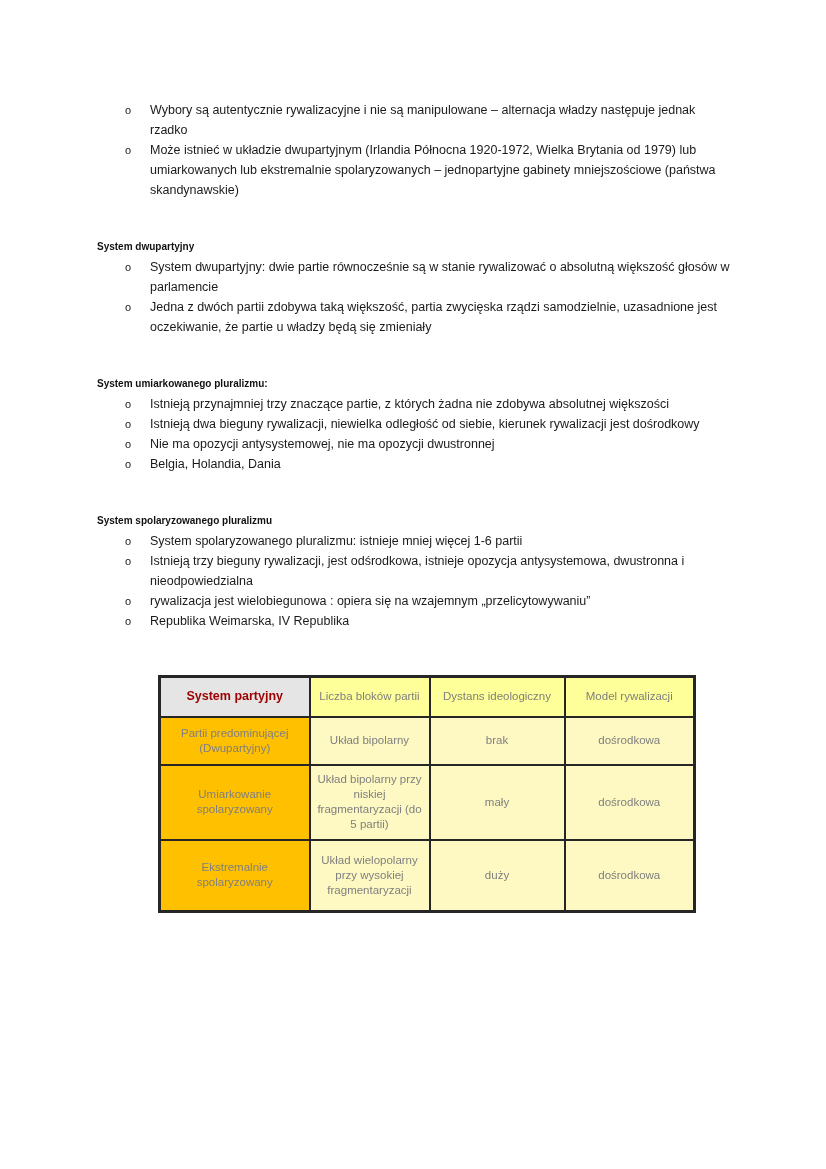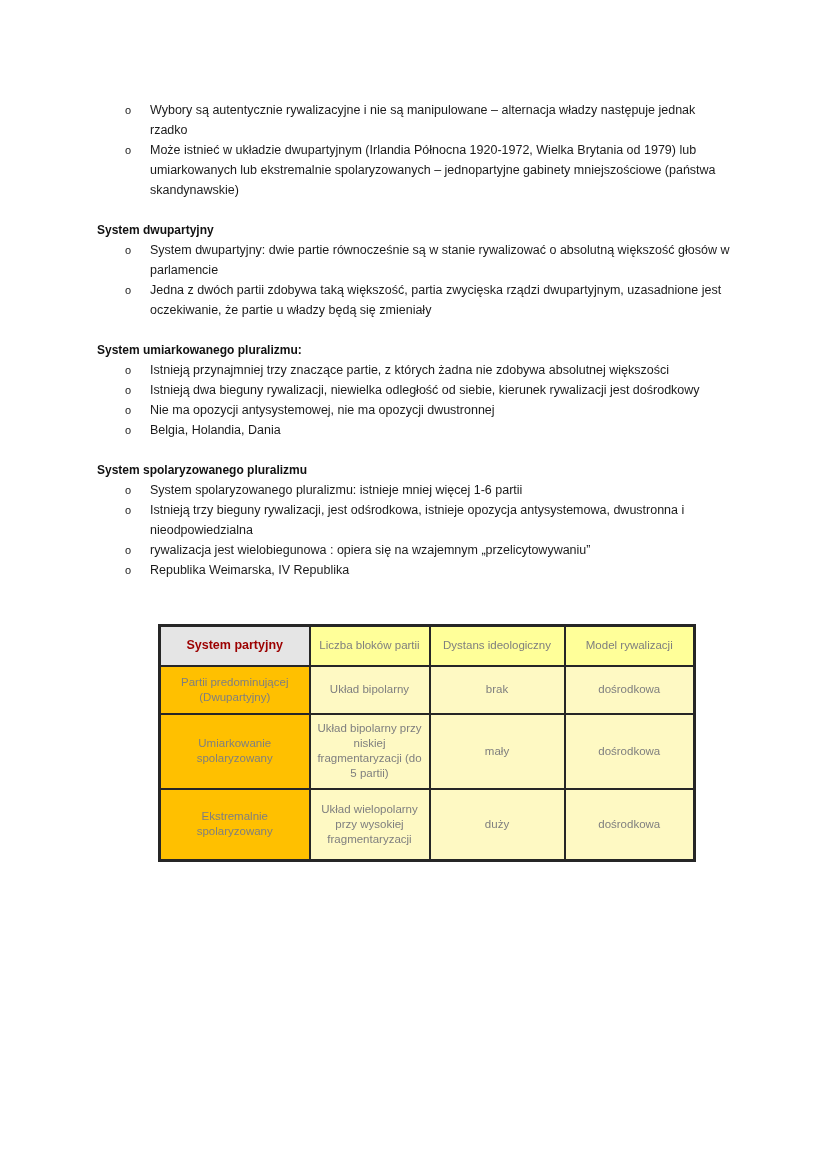--- a/index.html
+++ b/index.html
@@ -18,22 +18,22 @@
     position:relative;
     padding-left:53px;
     font-size:12.5px;line-height:20px;
     color:#1a1a1a;
   }
   li.bullet .bm{
     position:absolute;left:28px;top:0;
     font-size:11px;line-height:20px;
   }
   .sec-heading{
-    font-size:12px;line-height:20px;font-weight:bold;
-    margin:20px 0 0 0;color:#111;
+    font-size:10px;line-height:20px;font-weight:bold;
+    margin:37px 0 0 0;color:#111;
   }
   .section ul.blist{margin-top:0;}
   
   table.ptable{
     border-collapse:collapse;
     margin:44px 0 0 61px;
     table-layout:fixed;
     text-align:center;
     font-size:11.5px;line-height:15px;
     border:3px solid #262626;
@@ -75,21 +75,21 @@
 
   <div class="section">
     <div class="sec-heading">System dwupartyjny</div>
     <ul class="blist">
       <li class="bullet">
         <span class="bm">o</span>
         <span>System dwupartyjny: dwie partie równocześnie są w stanie rywalizować o absolutną większość głosów w parlamencie</span>
       </li>
       <li class="bullet">
         <span class="bm">o</span>
-        <span>Jedna z dwóch partii zdobywa taką większość, partia zwycięska rządzi dwupartyjnym, uzasadnione jest oczekiwanie, że partie u władzy będą się zmieniały</span>
+        <span>Jedna z dwóch partii zdobywa taką większość, partia zwycięska rządzi samodzielnie, uzasadnione jest oczekiwanie, że partie u władzy będą się zmieniały</span>
       </li>
     </ul>
   </div>
 
   <div class="section">
     <div class="sec-heading">System umiarkowanego pluralizmu:</div>
     <ul class="blist">
       <li class="bullet">
         <span class="bm">o</span>
         <span>Istnieją przynajmniej trzy znaczące partie, z których żadna nie zdobywa absolutnej większości</span>

